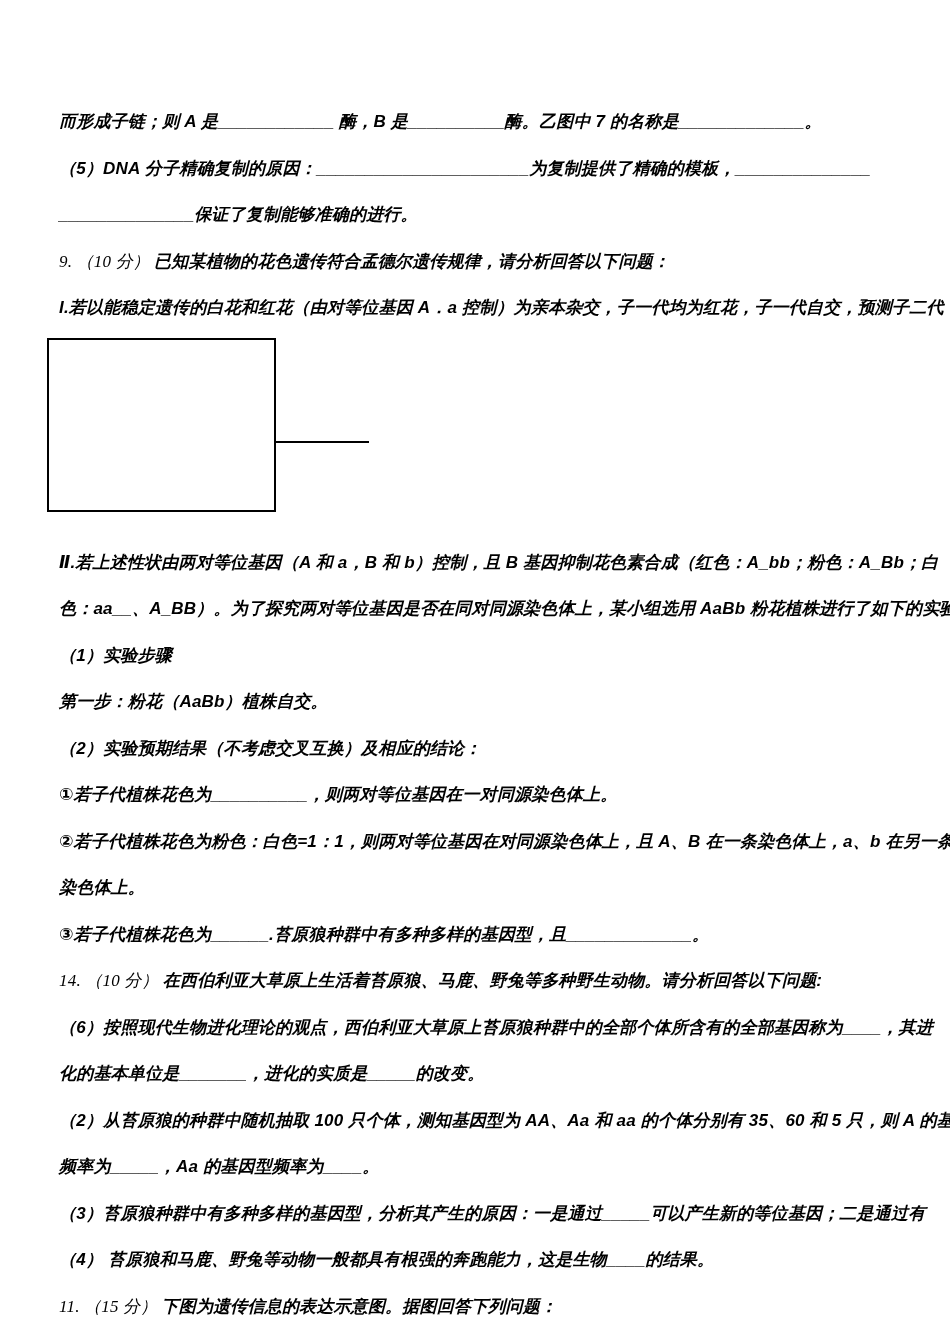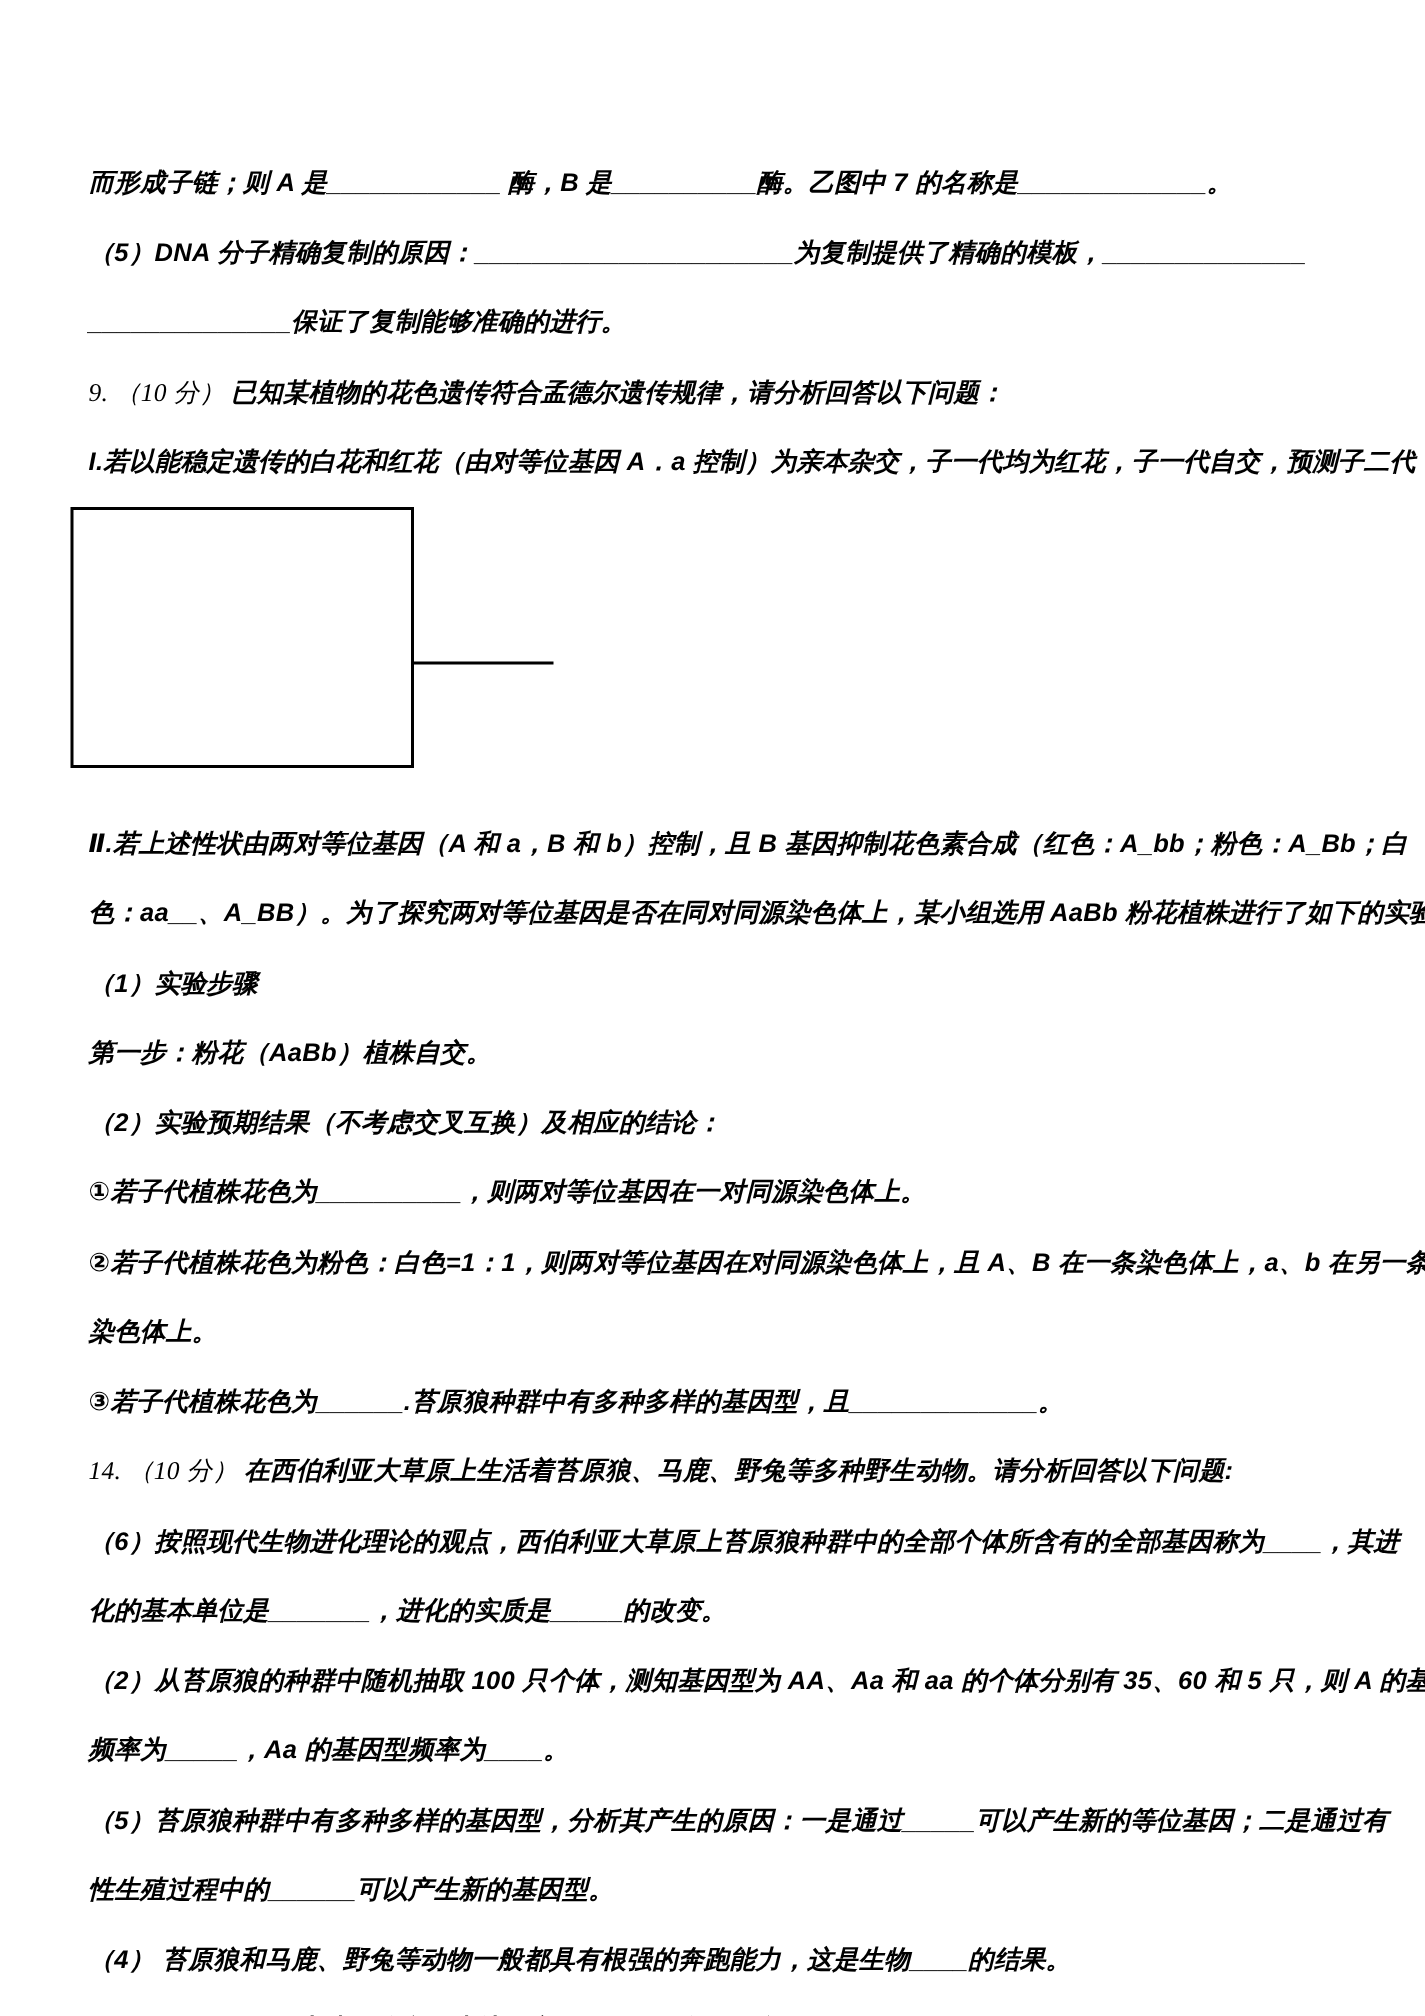--- a/index.html
+++ b/index.html
@@ -85,22 +85,21 @@
     <p class="line">染色体上。</p>
     <p class="line">③若子代植株花色为______.苔原狼种群中有多种多样的基因型，且_____________。</p>
   </section>
 
   <section>
     <p class="line"><span class="qnum">14. （10 分）</span><span>在西伯利亚大草原上生活着苔原狼、马鹿、野兔等多种野生动物。请分析回答以下问题:</span></p>
     <p class="line">（6）按照现代生物进化理论的观点，西伯利亚大草原上苔原狼种群中的全部个体所含有的全部基因称为____，其进</p>
     <p class="line">化的基本单位是_______，进化的实质是_____的改变。</p>
     <p class="line">（2）从苔原狼的种群中随机抽取 100 只个体，测知基因型为 AA、Aa 和 aa 的个体分别有 35、60 和 5 只，则 A 的基因</p>
     <p class="line">频率为_____，Aa 的基因型频率为____。</p>
-    <p class="line">（5）苔原狼种群中有多种多样的基因型，分析其产生的原因：一是通过_____可以产生新的等位基因；二是通过有</p>
-    <p class="line">性生殖过程中的______可以产生新的基因型。</p>
+    <p class="line">（3）苔原狼种群中有多种多样的基因型，分析其产生的原因：一是通过_____可以产生新的等位基因；二是通过有</p>
     <p class="line">（4） 苔原狼和马鹿、野兔等动物一般都具有根强的奔跑能力，这是生物____的结果。</p>
   </section>
 
   <section>
     <p class="line"><span class="qnum">11. （15 分）</span><span>下图为遗传信息的表达示意图。据图回答下列问题：</span></p>
   </section>
 
 </div>
 
 </body></html>

